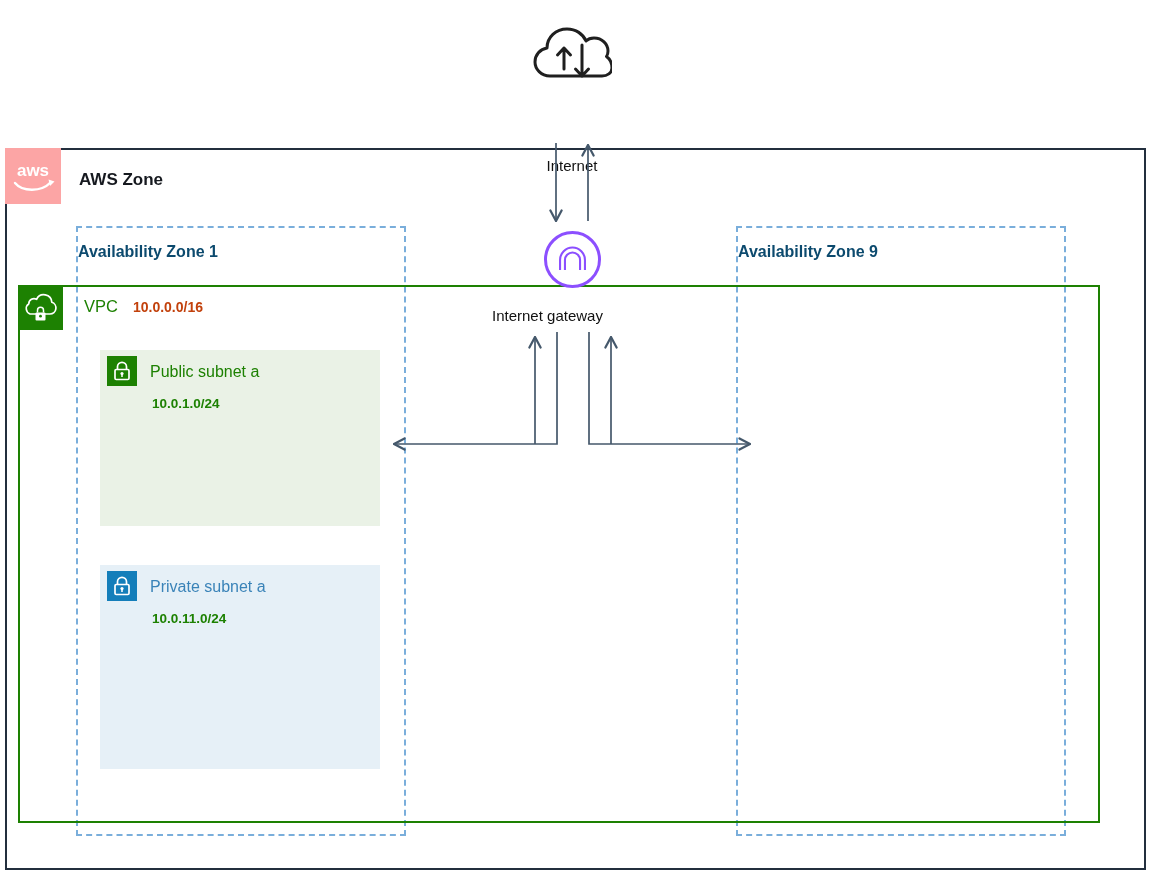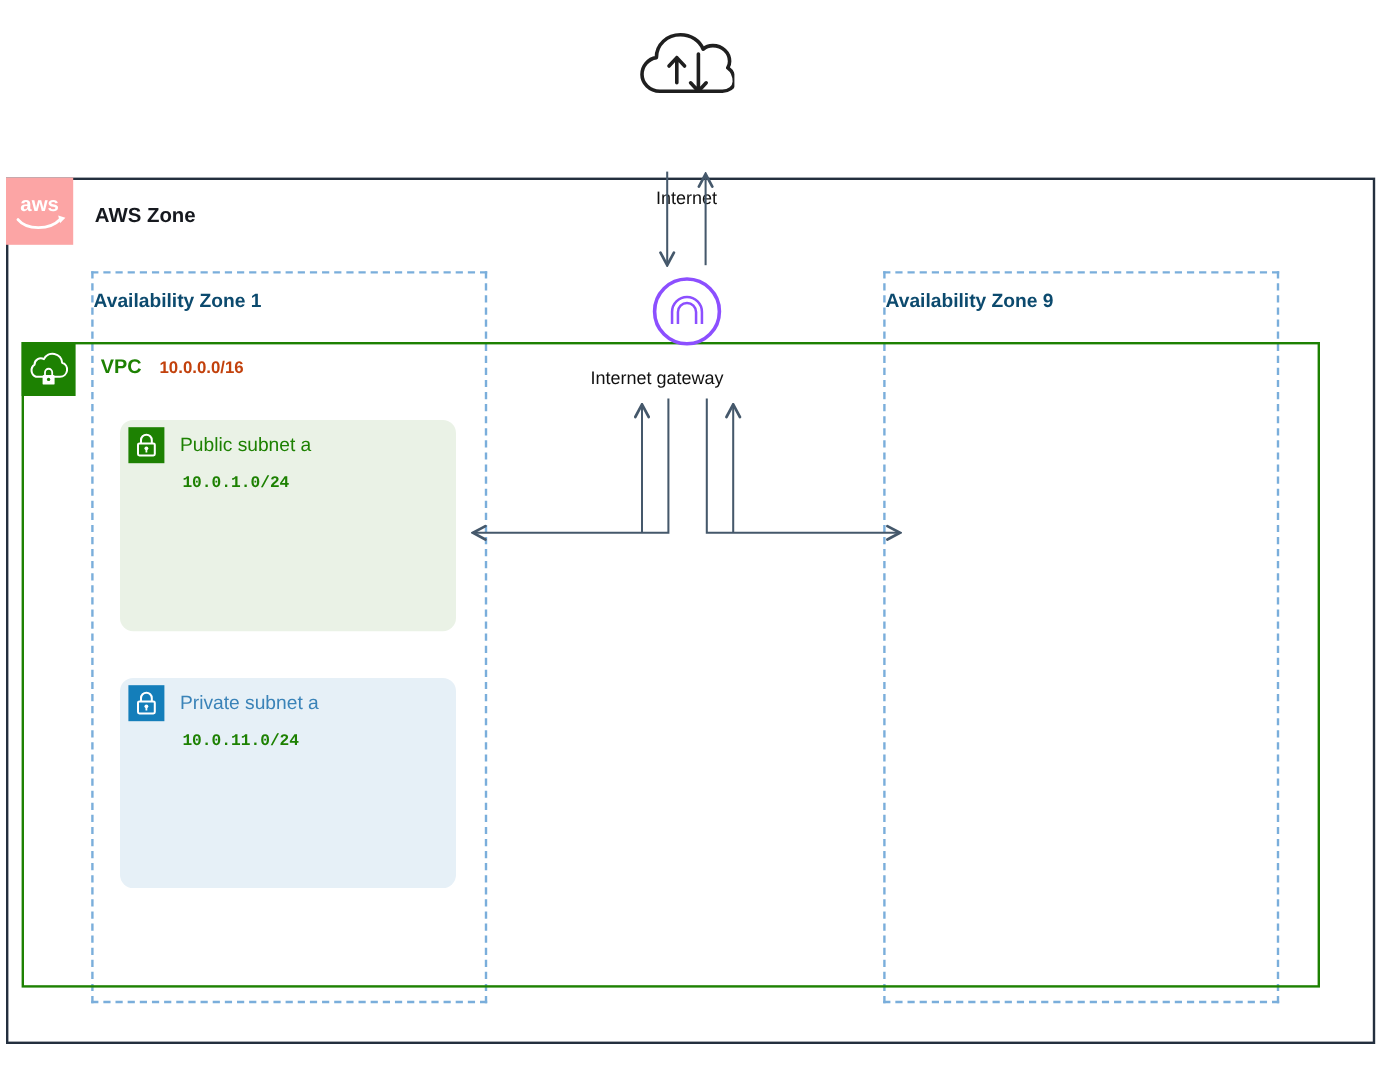--- a/index.html
+++ b/index.html
@@ -17,34 +17,34 @@
   .aws-cloud-label { left:79px; top:170px; font-size:17px; font-weight:600; color:#16191F; }
 
   
   .az-box { width:330px; height:610px; border:2px dashed #7AAEDB; }
   .az-label { padding-top:15px; font-size:16px; font-weight:700; color:#0c4a6e; }
 
   
   .vpc-box { left:18px; top:285px; width:1082px; height:538px; border:2px solid #1D8102; }
   .vpc-icon { left:18px; top:285px; width:45px; height:45px; background:#1D8102; }
   .vpc-title { left:84px; top:297px; display:flex; align-items:baseline; gap:15px; }
-  .vpc-title .vpc-name { font-size:16.5px; font-weight:700; color:#1D8102; }
+  .vpc-title .vpc-name { font-size:16.5px; font-weight:400; color:#1D8102; }
   .vpc-title .vpc-cidr { font-size:14px; font-weight:600; color:#c2410c; }
 
   
-  .subnet { width:280px;border-radius:11px; }
+  .subnet { width:280px; }
   .subnet.public { background:#EAF2E6; }
   .subnet.private { background:#E6F0F7; }
   .subnet-icon { position:absolute; left:7px; top:6px; width:30px; height:30px; }
   .subnet.public .subnet-icon { background:#1D8102; }
   .subnet.private .subnet-icon { background:#147EBA; }
   .subnet-label { position:absolute; left:50px; top:13px; font-size:16px; }
   .subnet.public .subnet-label { color:#1D8102; }
   .subnet.private .subnet-label { color:#3A83B8; }
-  .subnet-cidr { position:absolute; left:52px; top:46px; font-size:13.5px; font-weight:600; color:#1D8102;font-family:Liberation Mono, monospace; }
+  .subnet-cidr { position:absolute; left:52px; top:46px; font-size:13.5px; font-weight:600; color:#1D8102; }
 
   
   .igw-circle { left:544px; top:231px; width:57px; height:57px; background:#fff; border:3.2px solid #8C4FFF; border-radius:50%; display:flex; align-items:center; justify-content:center; }
   .igw-label { left:492px; top:307px; width:162px; text-align:left; font-size:15px; color:#111; }
 
   .arrows { left:0; top:0; pointer-events:none; z-index:50; }
 </style>
 </head>
 <body>
 
@@ -98,21 +98,21 @@
         <path d="M10.5,13.5 V10.8 a4.5,4.5 0 0 1 9,0 V13.5" stroke="#ffffff" stroke-width="1.7" fill="none"></path>
         <rect x="8" y="13.5" width="14" height="10" rx="1.2" stroke="#ffffff" stroke-width="1.7" fill="none"></rect>
         <circle cx="15" cy="17.6" r="1.6" fill="#ffffff"></circle>
         <path d="M15,18.6 V21" stroke="#ffffff" stroke-width="1.5"></path>
       </svg>
     </div>
     <div class="subnet-label">Public subnet a</div>
     <div class="subnet-cidr">10.0.1.0/24</div>
   </div>
 
-  <div class="abs subnet private" style="left:100px; top:565px; height:175px;">
+  <div class="abs subnet private" style="left:100px; top:565px; height:204px;">
     <div class="subnet-icon">
       <svg width="30" height="30" viewBox="0 0 30 30">
         <path d="M10.5,13.5 V10.8 a4.5,4.5 0 0 1 9,0 V13.5" stroke="#ffffff" stroke-width="1.7" fill="none"></path>
         <rect x="8" y="13.5" width="14" height="10" rx="1.2" stroke="#ffffff" stroke-width="1.7" fill="none"></rect>
         <circle cx="15" cy="17.6" r="1.6" fill="#ffffff"></circle>
         <path d="M15,18.6 V21" stroke="#ffffff" stroke-width="1.5"></path>
       </svg>
     </div>
     <div class="subnet-label">Private subnet a</div>
     <div class="subnet-cidr">10.0.11.0/24</div>

